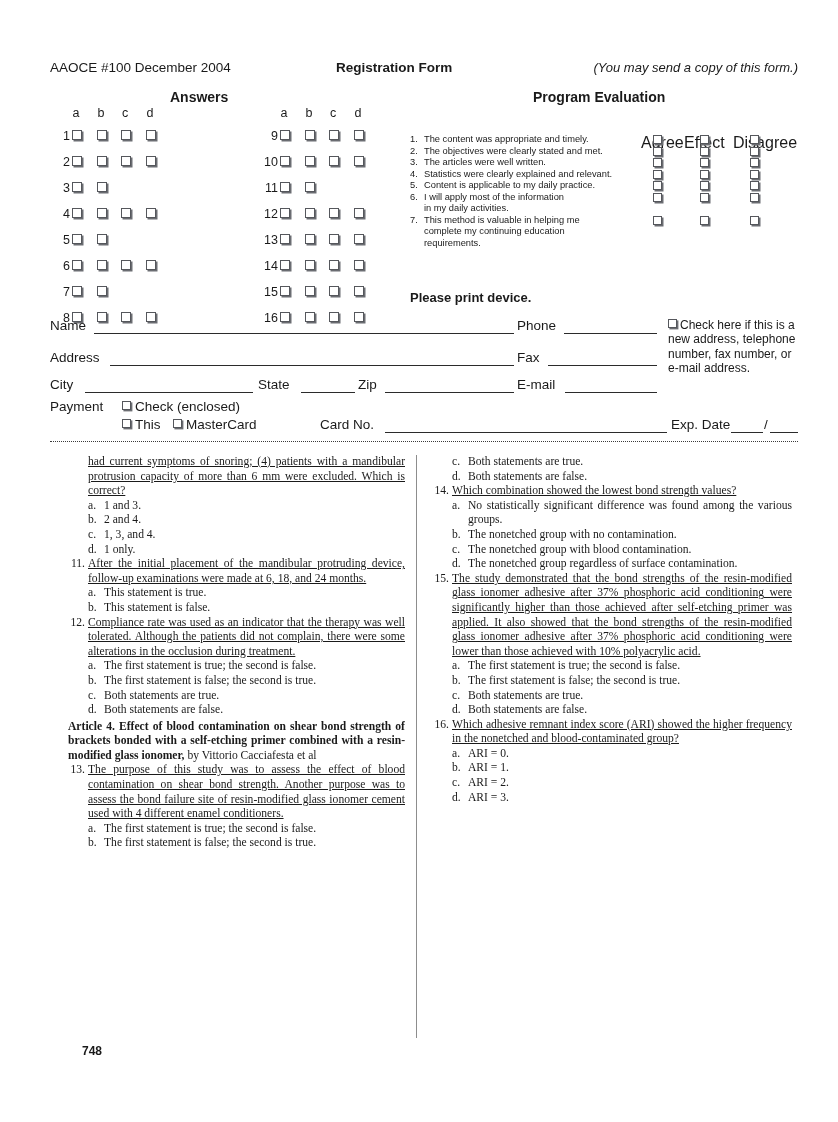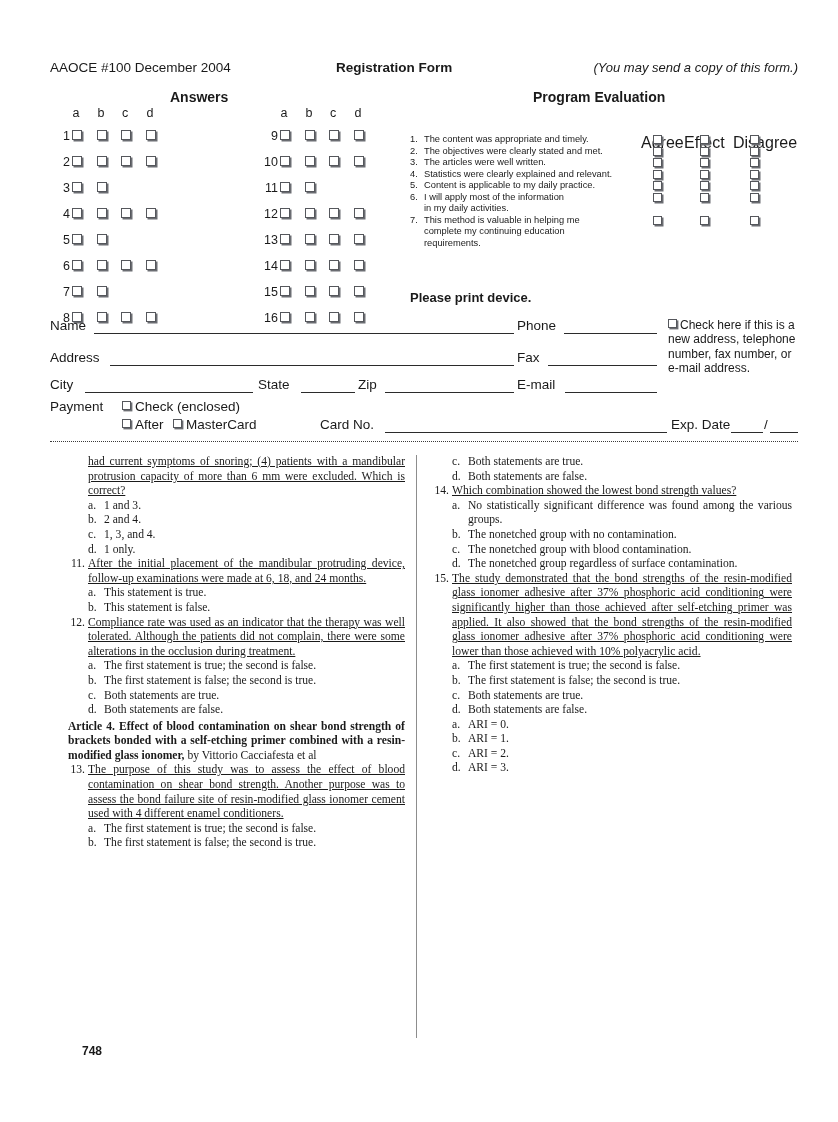--- a/index.html
+++ b/index.html
@@ -410,21 +410,21 @@
   <span class="rule" style="left:385px; top:392px; width:129px;"></span>
   <span class="fld" style="left:517px; top:377px;">E-mail</span>
   <span class="rule" style="left:565px; top:392px; width:92px;"></span>
 
   <div class="newaddr">
     <span class="cb"></span><span>Check here if this is a new address, telephone number, fax number, or e-mail address.</span>
   </div>
 
   <span class="fld" style="left:50px; top:399px;">Payment</span>
   <span class="fld" style="left:122px; top:399px;"><span class="pay-cb"></span><span>Check (enclosed)</span></span>
-  <span class="fld" style="left:122px; top:417px;"><span class="pay-cb"></span><span>After</span></span>
+  <span class="fld" style="left:122px; top:417px;"><span class="pay-cb"></span><span>This</span></span>
   <span class="fld" style="left:173px; top:417px;"><span class="pay-cb"></span><span>MasterCard</span></span>
 
   <span class="fld" style="left:320px; top:417px;">Card No.</span>
   <span class="rule" style="left:385px; top:432px; width:282px;"></span>
   <span class="fld" style="left:671px; top:417px;">Exp. Date</span>
   <span class="rule" style="left:731px; top:432px; width:32px;"></span>
   <span class="fld" style="left:764px; top:417px;">/</span>
   <span class="rule" style="left:770px; top:432px; width:28px;"></span>
 
   <div class="dotted-sep"></div>
@@ -479,20 +479,21 @@
     </div>
 
   <div class="q"><span class="qn">15.</span><span>The study demonstrated that the bond strengths of the resin-modified glass ionomer adhesive after 37% phosphoric acid conditioning were significantly higher than those achieved after self-etching primer was applied. It also showed that the bond strengths of the resin-modified glass ionomer adhesive after 37% phosphoric acid conditioning were lower than those achieved with 10% polyacrylic acid.</span></div>
   <div id="q15opts">
       <div class="opt"><span class="ol">a.</span><span>The first statement is true; the second is false.</span></div>
       <div class="opt"><span class="ol">b.</span><span>The first statement is false; the second is true.</span></div>
       <div class="opt"><span class="ol">c.</span><span>Both statements are true.</span></div>
       <div class="opt"><span class="ol">d.</span><span>Both statements are false.</span></div>
     </div>
 
+  <div class="q"><span class="qn">16.</span><span>Which adhesive remnant index score (ARI) showed the higher frequency in the nonetched and blood-contaminated group?</span></div>
   <div id="q16opts">
       <div class="opt"><span class="ol">a.</span><span>ARI = 0.</span></div>
       <div class="opt"><span class="ol">b.</span><span>ARI = 1.</span></div>
       <div class="opt"><span class="ol">c.</span><span>ARI = 2.</span></div>
       <div class="opt"><span class="ol">d.</span><span>ARI = 3.</span></div>
     </div>
 </div>
 
 <div class="pagenum">748</div>
 

